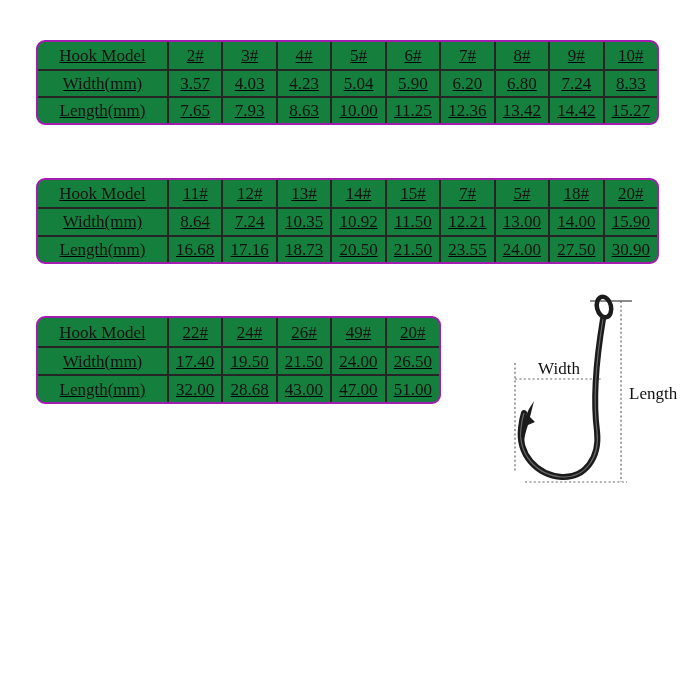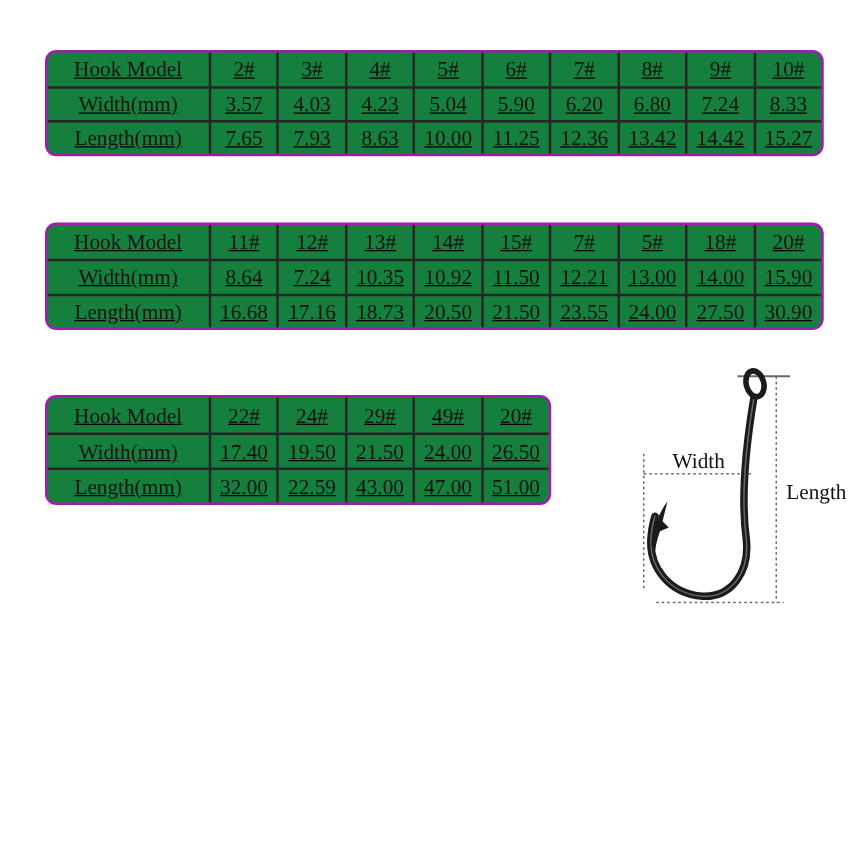--- a/index.html
+++ b/index.html
@@ -122,32 +122,32 @@
       <div class="cell">23.55</div>
       <div class="cell">24.00</div>
       <div class="cell">27.50</div>
       <div class="cell">30.90</div>
     </section>
 
   <section class="spec-table t3" style="grid-template-columns: 129px repeat(5, 1fr);">
       <div class="cell row-first col-first">Hook Model</div>
       <div class="cell row-first">22#</div>
       <div class="cell row-first">24#</div>
-      <div class="cell row-first">29#</div>
+      <div class="cell row-first">26#</div>
       <div class="cell row-first">49#</div>
       <div class="cell row-first">20#</div>
       <div class="cell col-first">Width(mm)</div>
       <div class="cell">17.40</div>
       <div class="cell">19.50</div>
       <div class="cell">21.50</div>
       <div class="cell">24.00</div>
       <div class="cell">26.50</div>
       <div class="cell col-first">Length(mm)</div>
       <div class="cell">32.00</div>
-      <div class="cell">22.59</div>
+      <div class="cell">28.68</div>
       <div class="cell">43.00</div>
       <div class="cell">47.00</div>
       <div class="cell">51.00</div>
     </section>
 
   <svg class="diagram" viewBox="0 0 203 218">
 
     <g stroke="#666666" fill="none">
       <line x1="100" y1="15" x2="142" y2="15" stroke-width="1.6"></line>
       <line x1="131" y1="15" x2="131" y2="196" stroke-width="1.2" stroke-dasharray="2 2.4"></line>

